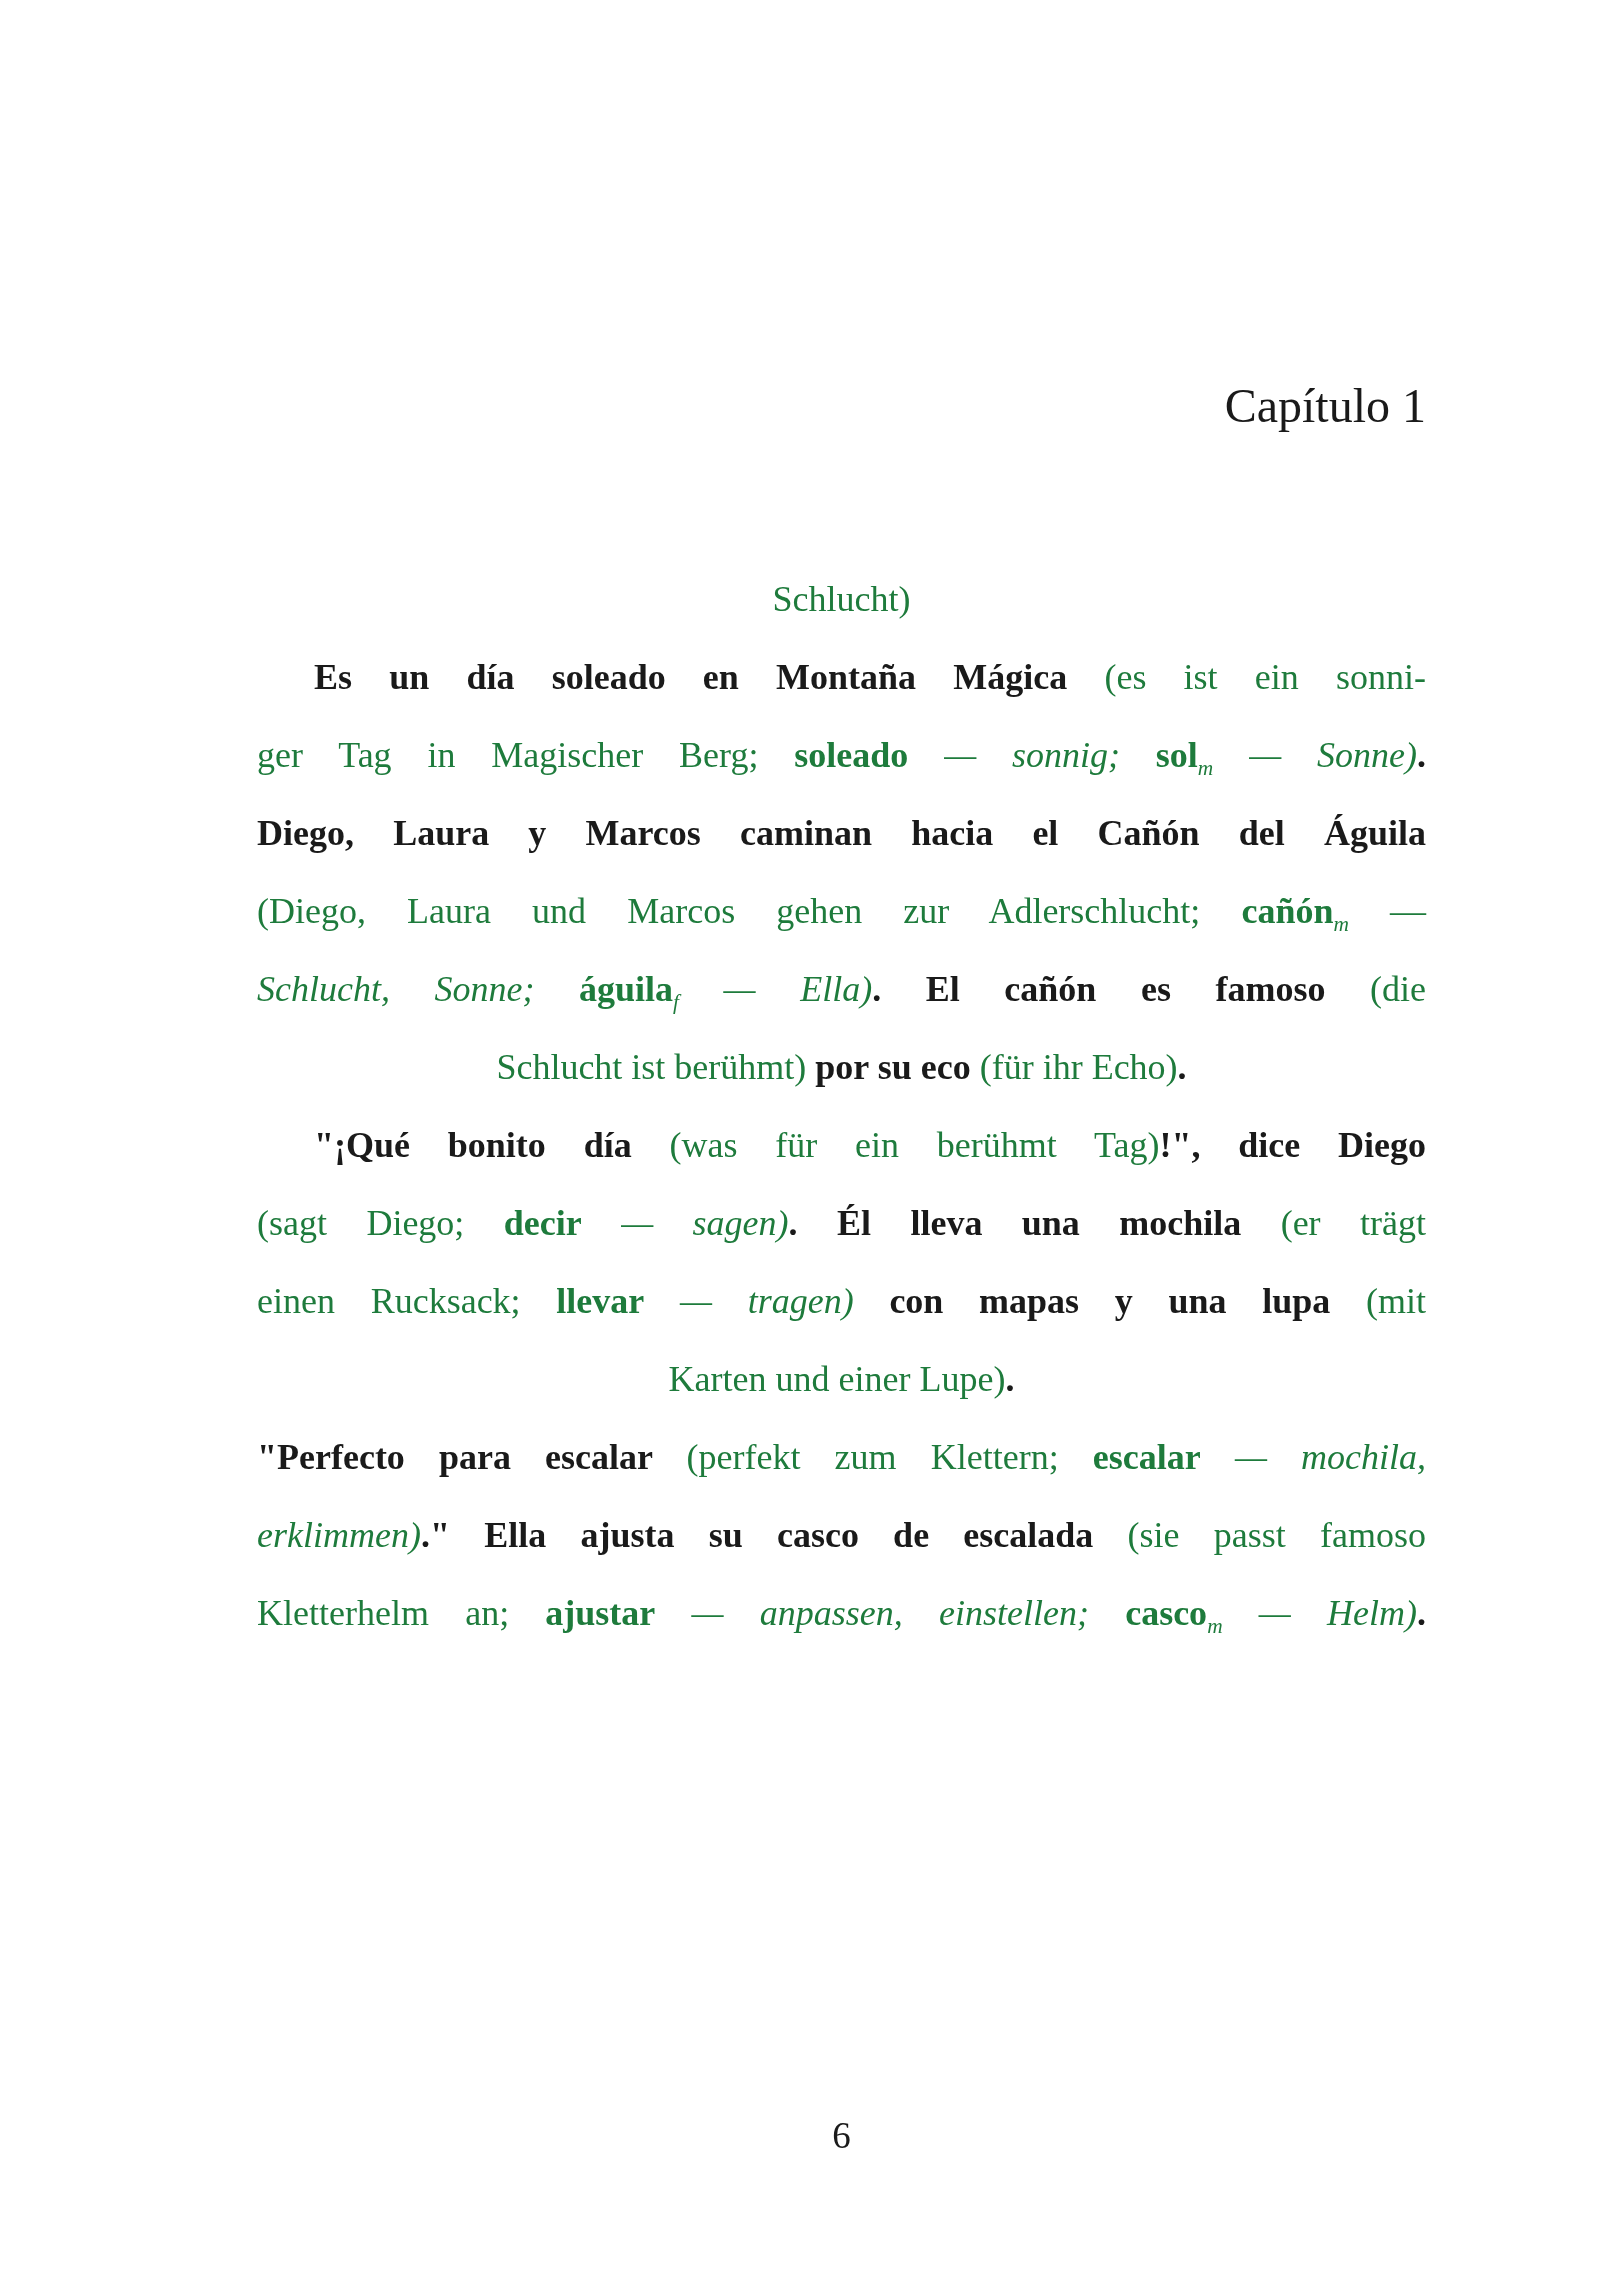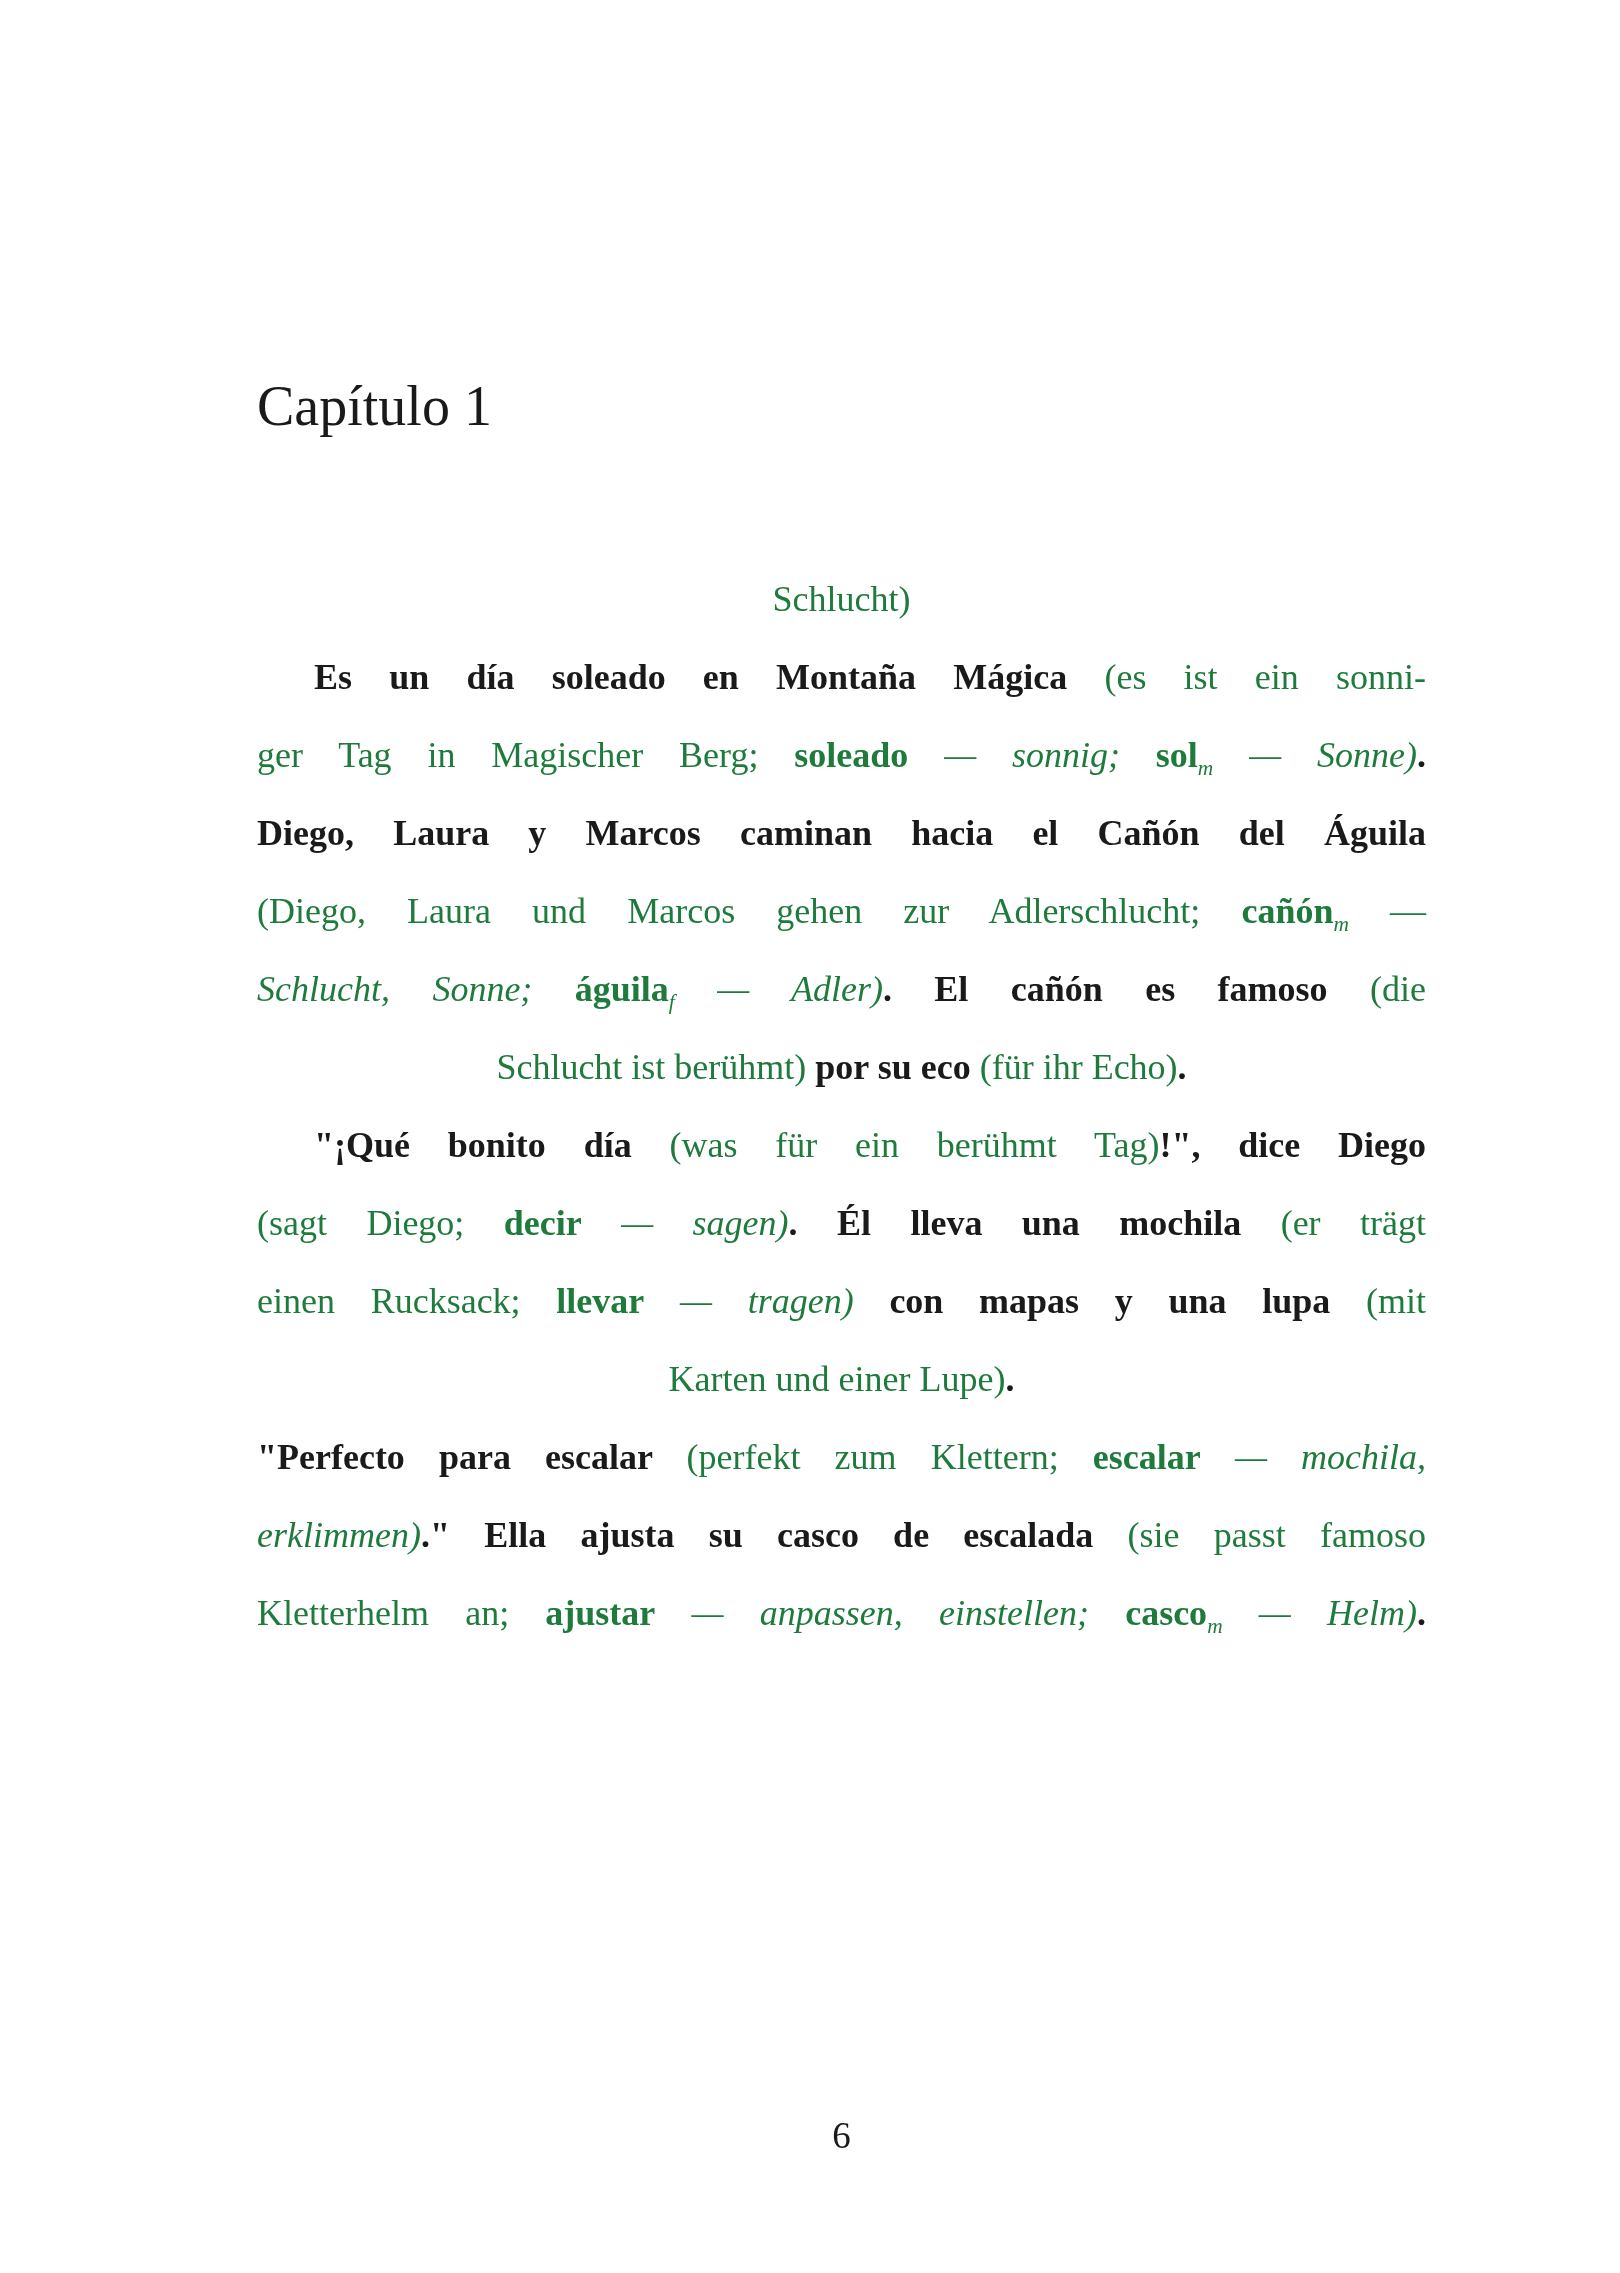--- a/index.html
+++ b/index.html
@@ -17,24 +17,24 @@
     overflow: hidden;
   }
   .content {
     position: absolute;
     left: 257px;
     top: 0;
     width: 1169px;
   }
   .chapter-title {
     margin: 365px 0 0 0;
-    font-size: 56px;
+    font-size: 48px;
     font-weight: 400;
     line-height: 82px;
-    text-align: left;
+    text-align: right;
     color: #1a1a1a;
     letter-spacing: 0px;
   }
   .page-body {
     margin-top: 113px;
     font-size: 36px;
     line-height: 78px;
   }
   .paragraph { margin: 0; }
   .line {
@@ -76,21 +76,21 @@
     <h1 class="chapter-title">Capítulo 1</h1>
     <div class="page-body">
         <div class="paragraph">
           <div class="line"><span class="run-g">Schlucht)</span></div>
         </div>
         <div class="paragraph">
           <div class="line justify indent"><span class="run-b">Es un día soleado en Montaña Mágica </span><span class="run-g">(es ist ein sonni-</span></div>
           <div class="line justify"><span class="run-g">ger Tag in Magischer Berg; </span><span class="run-gbi">soleado</span><span class="run-gi"> — sonnig; </span><span class="run-gbi">sol</span><span class="run-gsub">m</span><span class="run-gi"> — Sonne)</span><span class="run-b">.</span></div>
           <div class="line justify"><span class="run-b">Diego, Laura y Marcos caminan hacia el Cañón del Águila</span></div>
           <div class="line justify"><span class="run-g">(Diego, Laura und Marcos gehen zur Adlerschlucht; </span><span class="run-gbi">cañón</span><span class="run-gsub">m</span><span class="run-g"> —</span></div>
-          <div class="line justify"><span class="run-gi">Schlucht, Sonne; </span><span class="run-gbi">águila</span><span class="run-gsub">f</span><span class="run-gi"> — Adler)</span><span class="run-b">. El cañón es famoso </span><span class="run-g">(die</span></div>
+          <div class="line justify"><span class="run-gi">Schlucht, Sonne; </span><span class="run-gbi">águila</span><span class="run-gsub">f</span><span class="run-gi"> — Ella)</span><span class="run-b">. El cañón es famoso </span><span class="run-g">(die</span></div>
           <div class="line"><span class="run-g">Schlucht ist berühmt) </span><span class="run-b">por su eco </span><span class="run-g">(für ihr Echo)</span><span class="run-b">.</span></div>
         </div>
         <div class="paragraph">
           <div class="line justify indent"><span class="run-b">"¡Qué bonito día </span><span class="run-g">(was für ein berühmt Tag)</span><span class="run-b">!", dice Diego</span></div>
           <div class="line justify"><span class="run-g">(sagt Diego; </span><span class="run-gbi">decir</span><span class="run-gi"> — sagen)</span><span class="run-b">. Él lleva una mochila </span><span class="run-g">(er trägt</span></div>
           <div class="line justify"><span class="run-g">einen Rucksack; </span><span class="run-gbi">llevar</span><span class="run-gi"> — tragen)</span><span class="run-b"> con mapas y una lupa </span><span class="run-g">(mit</span></div>
           <div class="line"><span class="run-g">Karten und einer Lupe)</span><span class="run-b">.</span></div>
         </div>
         <div class="paragraph">
           <div class="line justify"><span class="run-b">"Perfecto para escalar </span><span class="run-g">(perfekt zum Klettern; </span><span class="run-gbi">escalar</span><span class="run-gi"> — mochila,</span></div>

